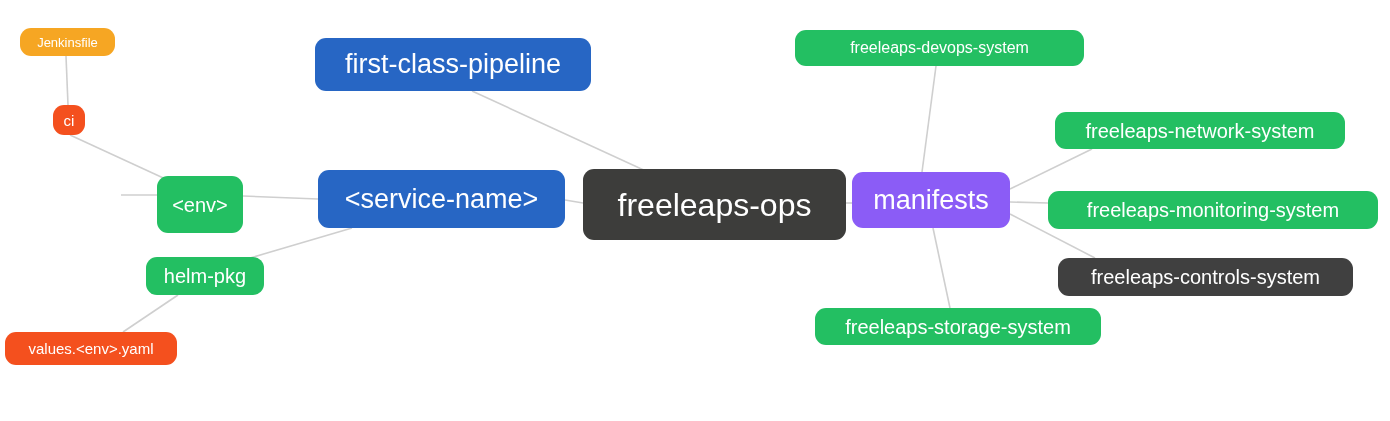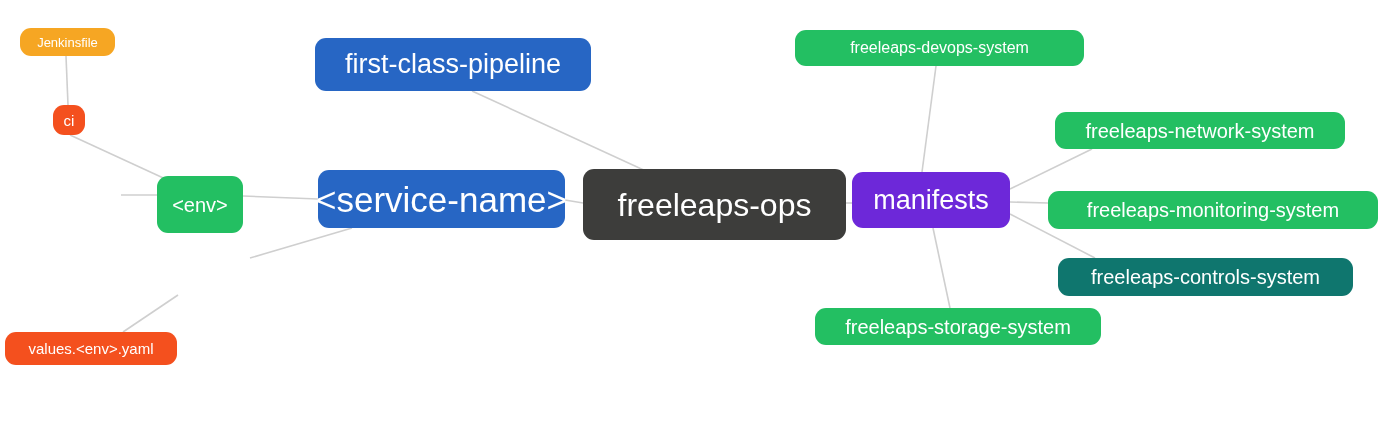--- a/index.html
+++ b/index.html
@@ -34,21 +34,21 @@
     align-items: center;
     justify-content: center;
     white-space: nowrap;
     box-sizing: border-box;
     cursor: default;
     line-height: 1;
   }
   
   #n-root       { left: 583px; top: 169px; width: 263px; height: 71px; font-size: 32px; }
   #n-first      { left: 315px; top:  38px; width: 276px; height: 53px; font-size: 27px; }
-  #n-service    { left: 318px; top: 170px; width: 247px; height: 58px; font-size: 35px; }
+  #n-service    { left: 318px; top: 170px; width: 247px; height: 58px; font-size: 27px; }
   #n-manifests  { left: 852px; top: 172px; width: 158px; height: 56px; font-size: 27px; }
   #n-env        { left: 157px; top: 176px; width:  86px; height: 57px; font-size: 20px; }
   #n-helm       { left: 146px; top: 257px; width: 118px; height: 38px; font-size: 20px; }
   #n-ci         { left:  53px; top: 105px; width:  32px; height: 30px; font-size: 15px; }
   #n-jenkins    { left:  20px; top:  28px; width:  95px; height: 28px; font-size: 13px; }
   #n-argo       { left:  30px; top: 179px; width:  91px; height: 31px; font-size: 15px; }
   #n-values     { left:   5px; top: 332px; width: 172px; height: 33px; font-size: 15px; }
   #n-devops     { left: 795px; top:  30px; width: 289px; height: 36px; font-size: 16px; text-align: center; }
   #n-network    { left: 1055px; top: 112px; width: 290px; height: 37px; font-size: 20px; }
   #n-monitoring { left: 1048px; top: 191px; width: 330px; height: 38px; font-size: 20px; }
@@ -77,34 +77,35 @@
     <line class="edge" x1="933" y1="228" x2="950" y2="308" style="stroke: rgb(207, 207, 207);"></line>
   </svg>
 
   <div class="node" id="n-jenkins" style="background-color: rgb(246, 166, 35);">Jenkinsfile</div>
 
   <div class="node" id="n-ci" style="background-color: rgb(244, 80, 30);">ci</div>
 
 
   <div class="node" id="n-env" style="background-color: rgb(35, 191, 98);">&lt;env&gt;</div>
 
+  <div class="node" id="n-helm" style="background-color: rgb(35, 191, 98);">helm-pkg</div>
 
   <div class="node" id="n-values" style="background-color: rgb(244, 80, 30);">values.&lt;env&gt;.yaml</div>
 
   <div class="node" id="n-first" style="background-color: rgb(39, 102, 196);">first-class-pipeline</div>
 
   <div class="node" id="n-service" style="background-color: rgb(39, 102, 196);">&lt;service-name&gt;</div>
 
   <div class="node" id="n-root" style="background-color: rgb(61, 61, 59);">freeleaps-ops</div>
 
-  <div class="node" id="n-manifests" style="background-color: #6d28d9;">manifests</div>
+  <div class="node" id="n-manifests" style="background-color: #8b5cf6;">manifests</div>
 
   <div class="node" id="n-devops" style="background-color: rgb(35, 191, 98);">freeleaps-devops-system</div>
 
   <div class="node" id="n-network" style="background-color: rgb(35, 191, 98);">freeleaps-network-system</div>
 
   <div class="node" id="n-monitoring" style="background-color: rgb(35, 191, 98);">freeleaps-monitoring-system</div>
 
-  <div class="node" id="n-controls" style="background-color: #0f766e;">freeleaps-controls-system</div>
+  <div class="node" id="n-controls" style="background-color: #404040;">freeleaps-controls-system</div>
 
   <div class="node" id="n-storage" style="background-color: rgb(35, 191, 98);">freeleaps-storage-system</div>
 
 </div>
 
 </body></html>

